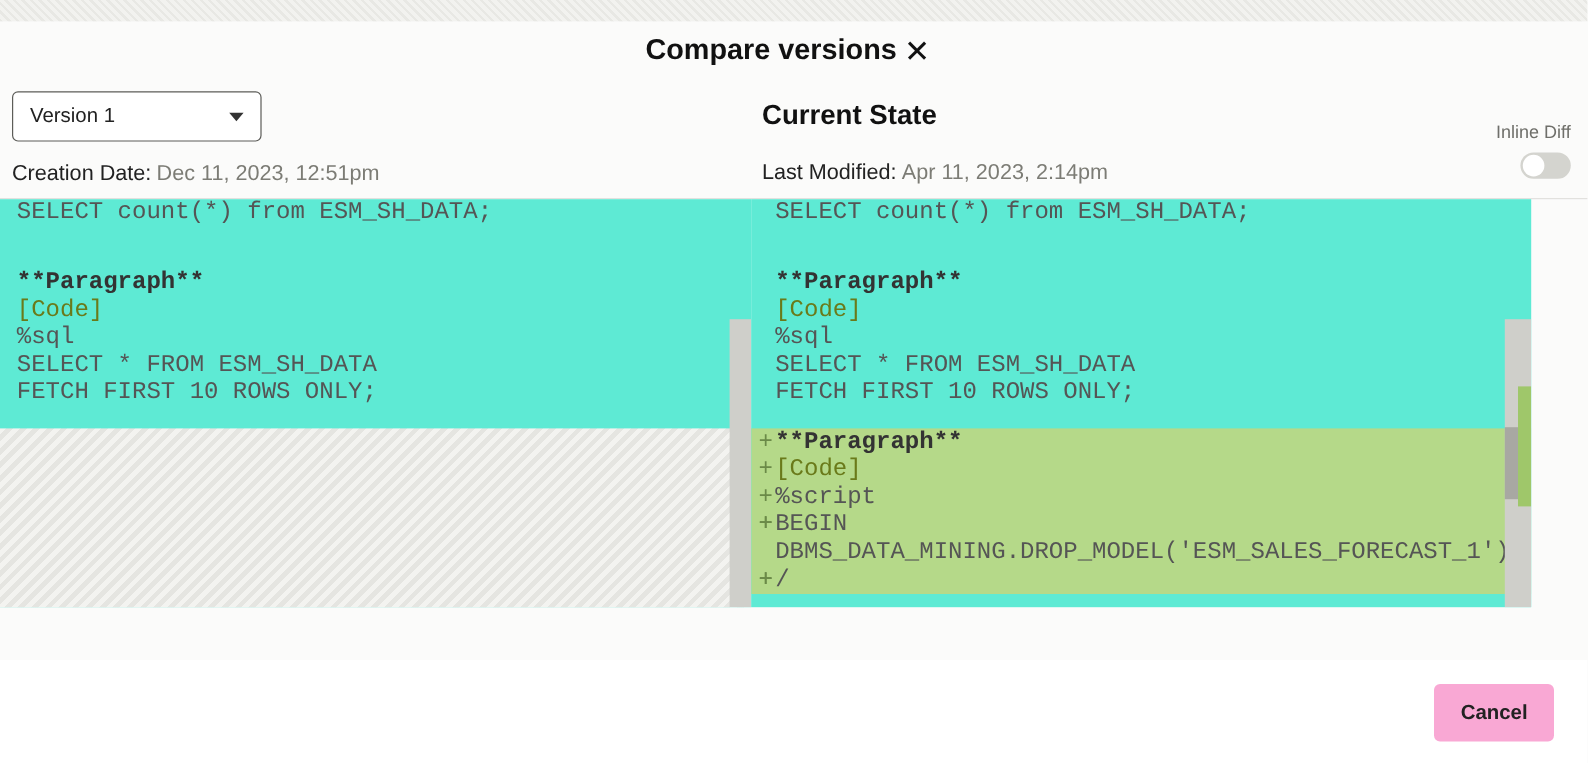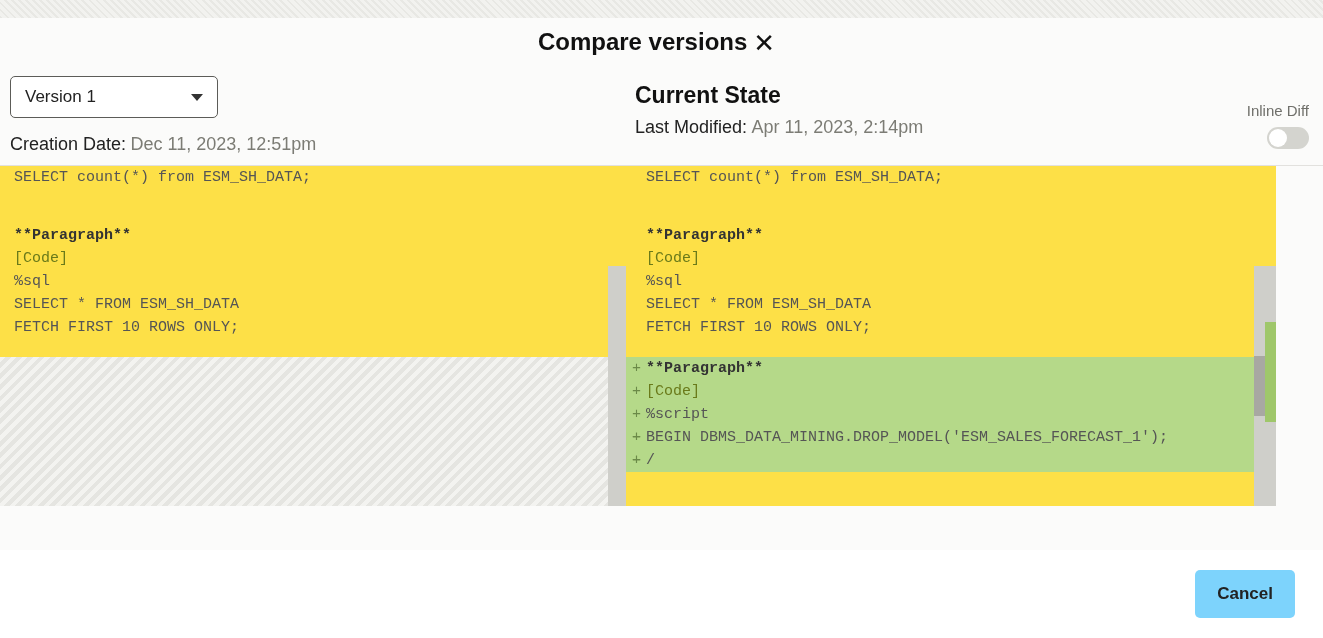--- a/index.html
+++ b/index.html
@@ -75,21 +75,21 @@
     }
     .meta-value {
       font-size: 18px;
       color: #7c7c75;
     }
     .state-title {
       font-size: 23px;
       font-weight: 800;
       color: #111;
       margin-top: 6px;
-      margin-bottom: 8px;
+      margin-bottom: 24px;
     }
     .inline-diff-wrap {
       position: absolute;
       right: 0;
       top: 26px;
       text-align: right;
     }
     .inline-diff-label {
       font-size: 15px;
       color: #6f6f6a;
@@ -113,23 +113,23 @@
       background: #fff;
       border-radius: 50%;
     }
     .diff-area {
       display: flex;
       height: 340px;
       position: relative;
     }
     .diff-pane {
       width: 626px;
-      background: #fde047;
+      background: #5eead4;
       font-family: "Consolas", "Courier New", monospace;
-      font-size: 15px;
+      font-size: 20px;
       line-height: 23px;
       position: relative;
       overflow: hidden;
     }
     .diff-pane.right {
       width: 650px;
     }
     .diff-pane .pad { padding-left: 14px; }
     .diff-pane.right .pad,
     .diff-pane.right .added .pad { padding-left: 20px; }
@@ -186,21 +186,21 @@
       background: #fff;
     }
     .btn {
       padding: 14px 22px;
       border-radius: 5px;
       font-size: 17px;
       font-weight: 600;
       cursor: pointer;
       border: none;
     }
-    .btn-cancel { background: #7dd3fc; color: #222; }
+    .btn-cancel { background: #f9a8d4; color: #222; }
     .btn-restore { background: #2f2f2b; color: #fff; }
   </style>
 </head>
 <body>
 
 <div class="topbar-bg"></div>
 
 <div class="dialog">
 
   <div class="header-row">

